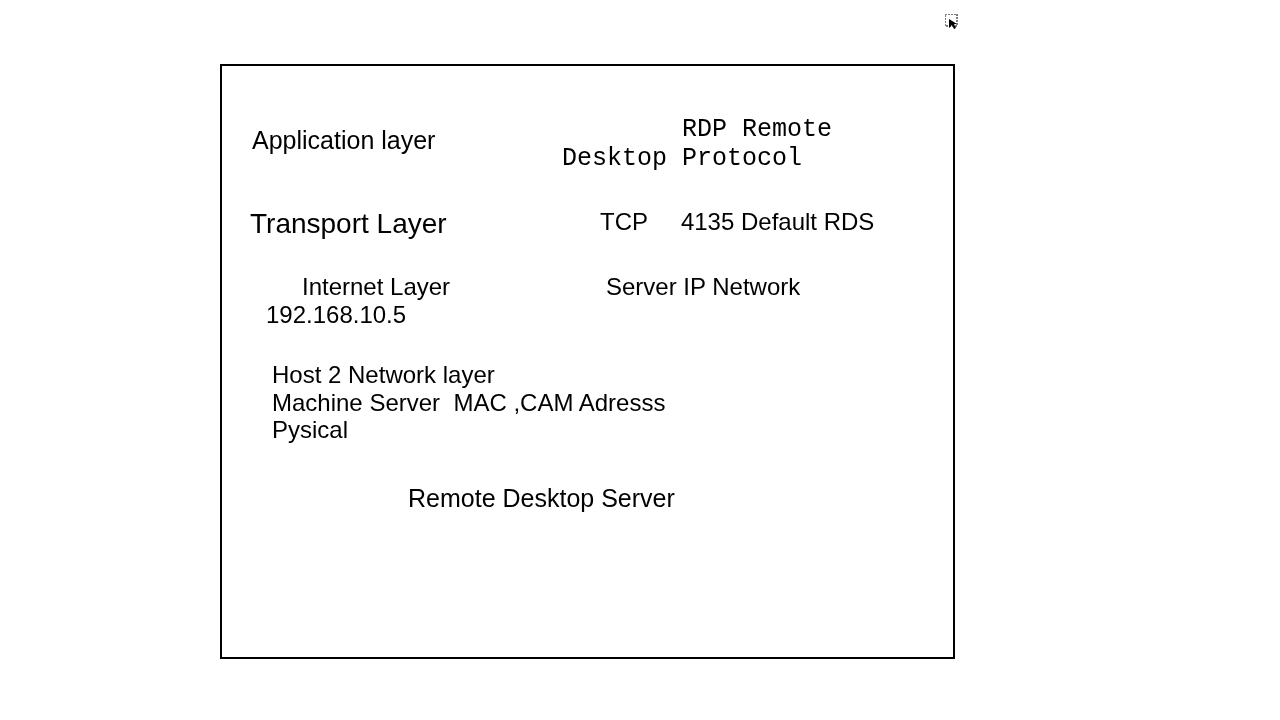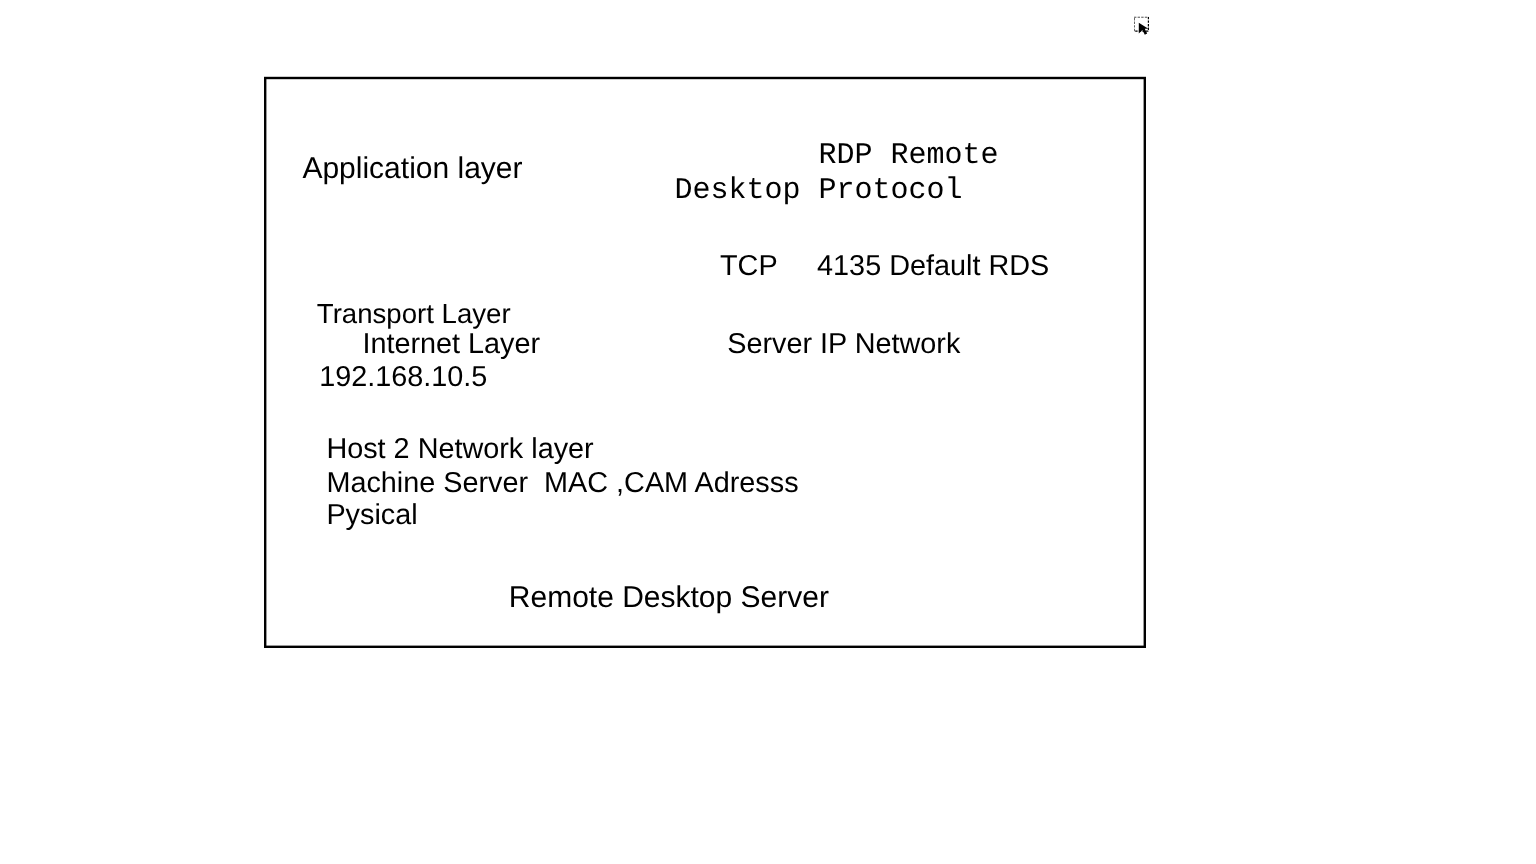--- a/index.html
+++ b/index.html
@@ -12,40 +12,40 @@
       height: 720px;
       background: #ffffff;
       font-family: Verdana, Geneva, sans-serif;
       position: relative;
     }
     .diagram-box {
       position: absolute;
       left: 220px;
       top: 64px;
       width: 735px;
-      height: 476px;
+      height: 595px;
       border: 2px solid #000000;
       background: #ffffff;
     }
     .text {
       position: absolute;
       color: #000000;
       font-size: 24px;
       line-height: 1.15;
       white-space: pre-wrap;
     }
     .app-layer-left { left: 30px; top: 60px; font-size: 25px; }
     .app-layer-right { left: 340px; top: 50px; width: 350px; font-size: 25px; font-family: Liberation Mono, monospace; }
-    .transport-left { left: 42px; top: 142px; font-size: 23px; margin-top: 40px; }
+    .transport-left { left: 28px; top: 142px; font-size: 28px; }
     .transport-right { left: 378px; top: 142px; font-size: 24px; }
     .internet-left { left: 44px; top: 207px; font-size: 24px; margin-left: 36px; }
     .internet-right { left: 384px; top: 207px; font-size: 24px; }
     .internet-ip { left: 44px; top: 235px; font-size: 24px; }
     .host2 { left: 50px; top: 295px; font-size: 24px; width: 400px; }
-    .footer-title { left: 202px; top: 418px; font-size: 25px; }
+    .footer-title { left: 186px; top: 418px; font-size: 25px; }
     .cursor-icon {
       position: absolute;
       left: 945px;
       top: 14px;
       width: 14px;
       height: 16px;
     }
   </style>
 </head>
 <body>

